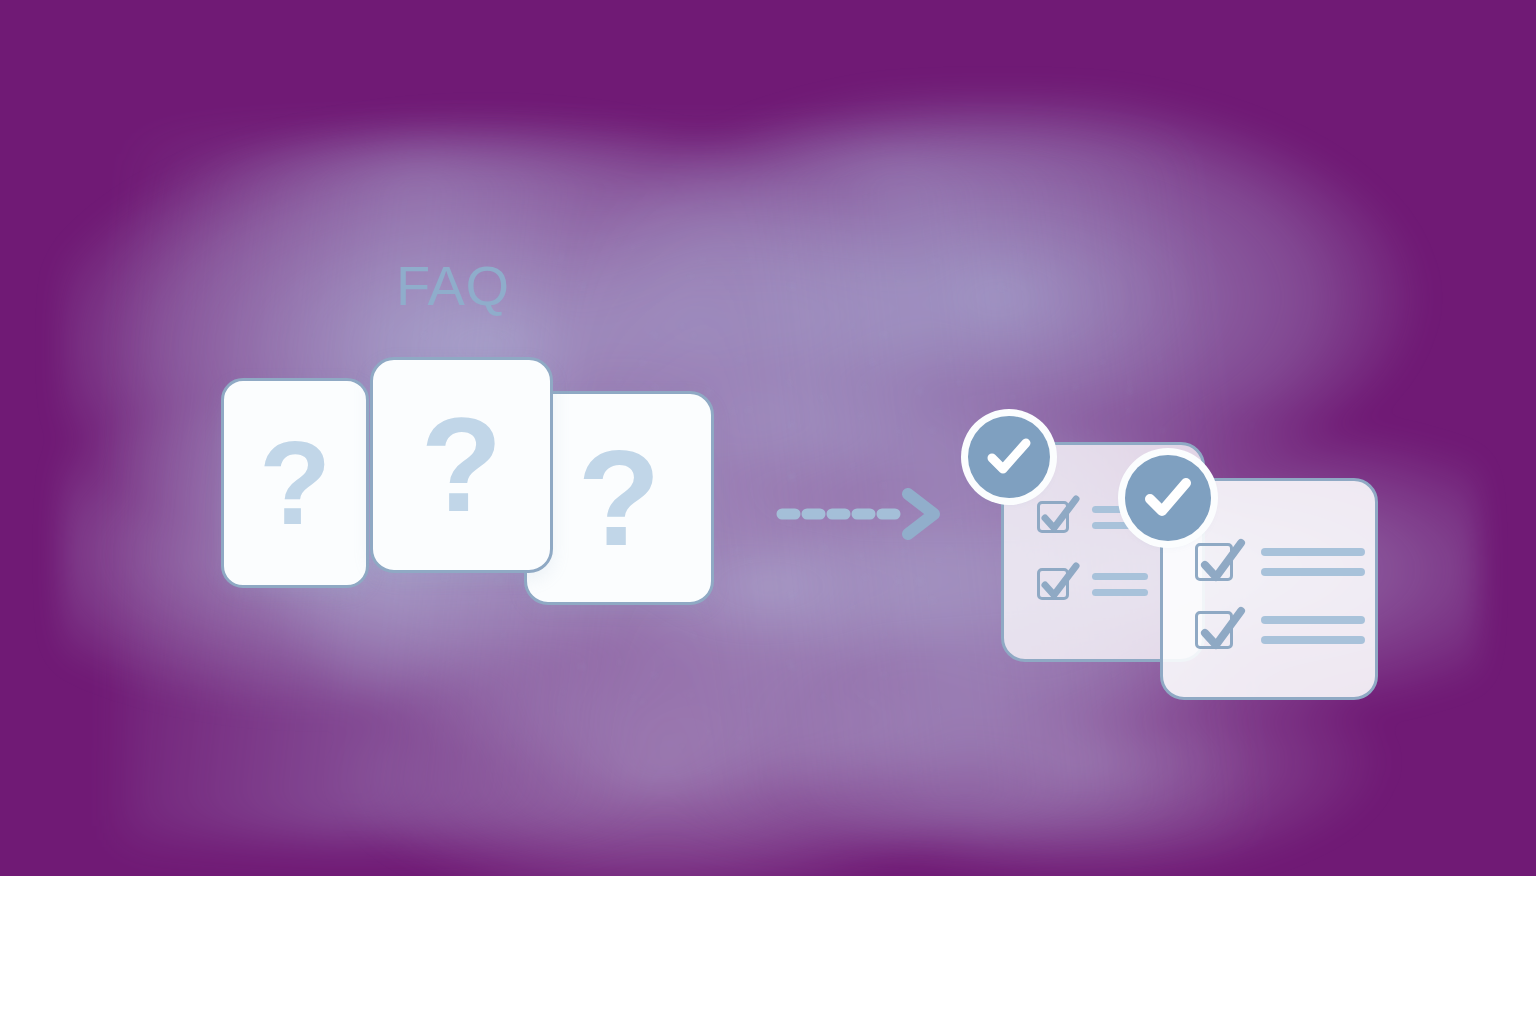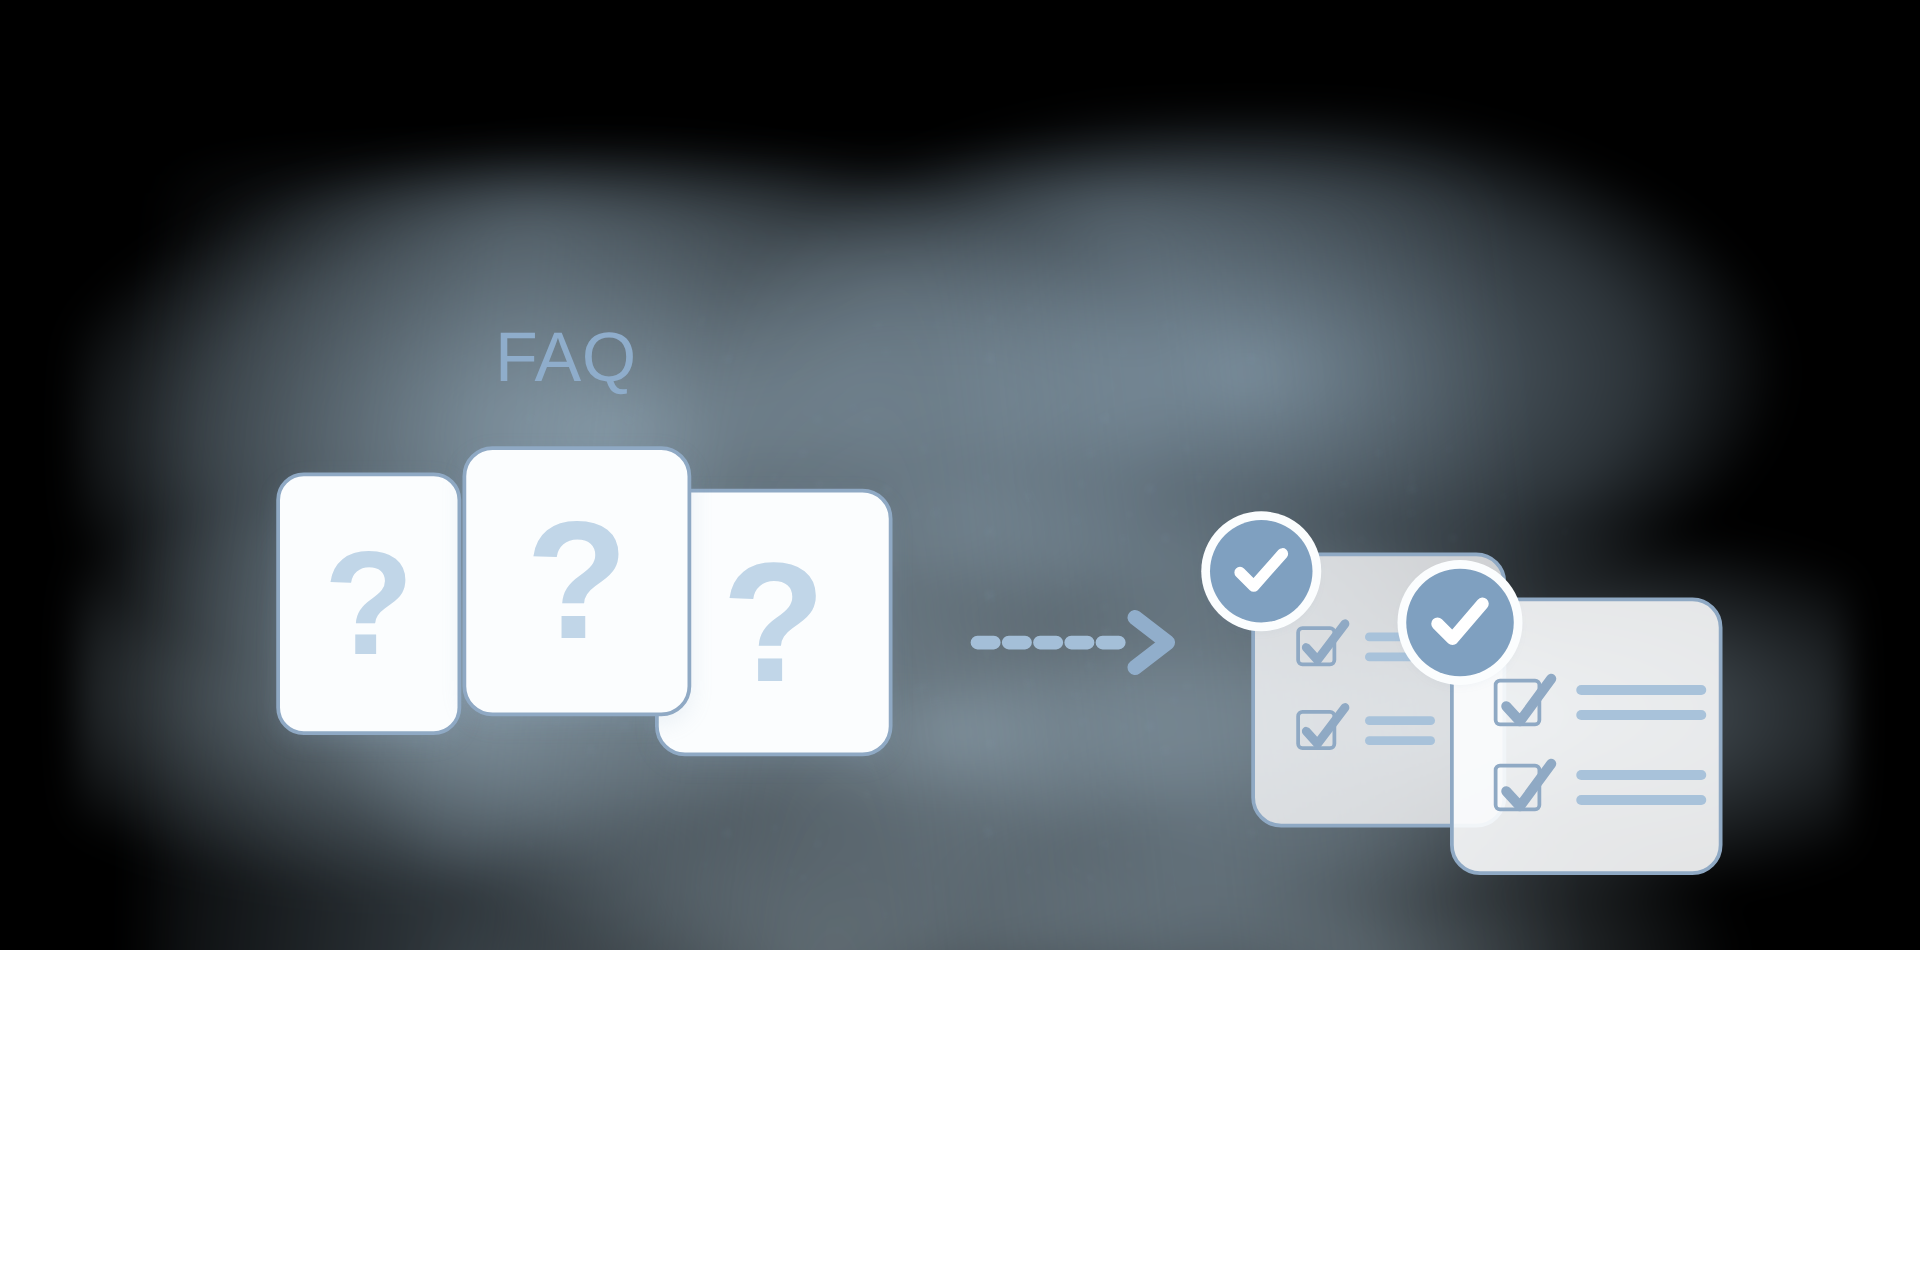--- a/index.html
+++ b/index.html
@@ -7,23 +7,23 @@
     margin: 0;
     padding: 0;
     background: #ffffff;
   }
   body {
     font-family: "Liberation Sans", sans-serif;
   }
   .stage {
     position: relative;
     width: 1536px;
-    height: 760px;
+    height: 876px;
     overflow: hidden;
-    background: #000000;
+    background: #701a75;
   }
 
   
   .bg-layer {
     position: absolute;
     inset: 0;
     pointer-events: none;
   }
   .bg-cloud {
     position: absolute;

